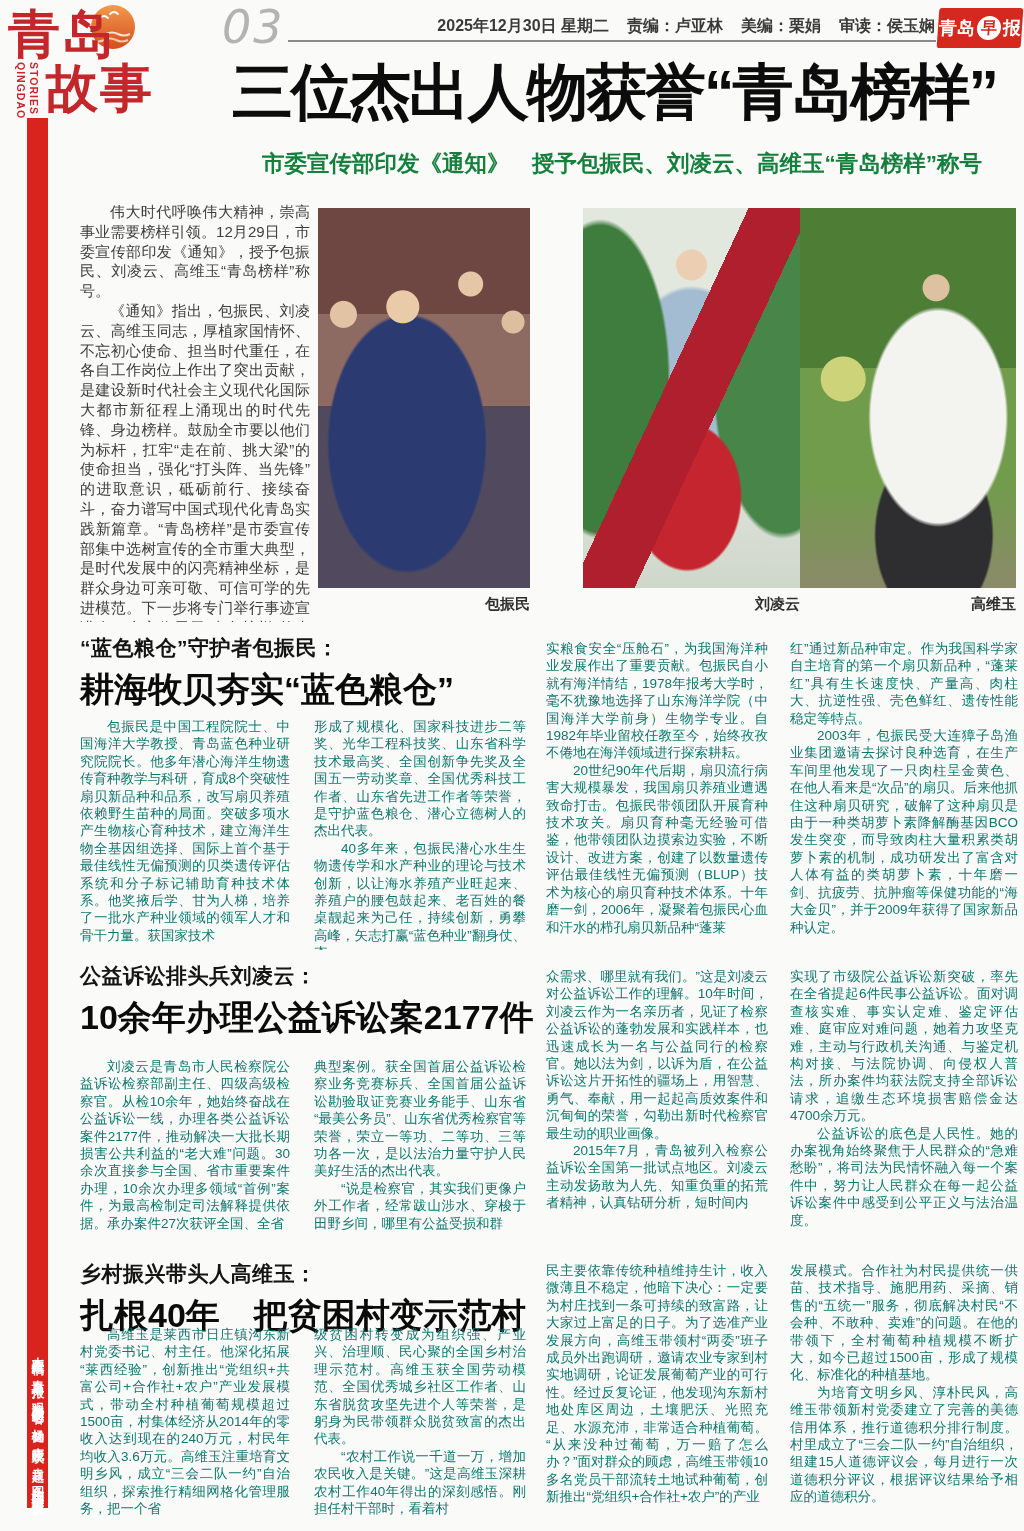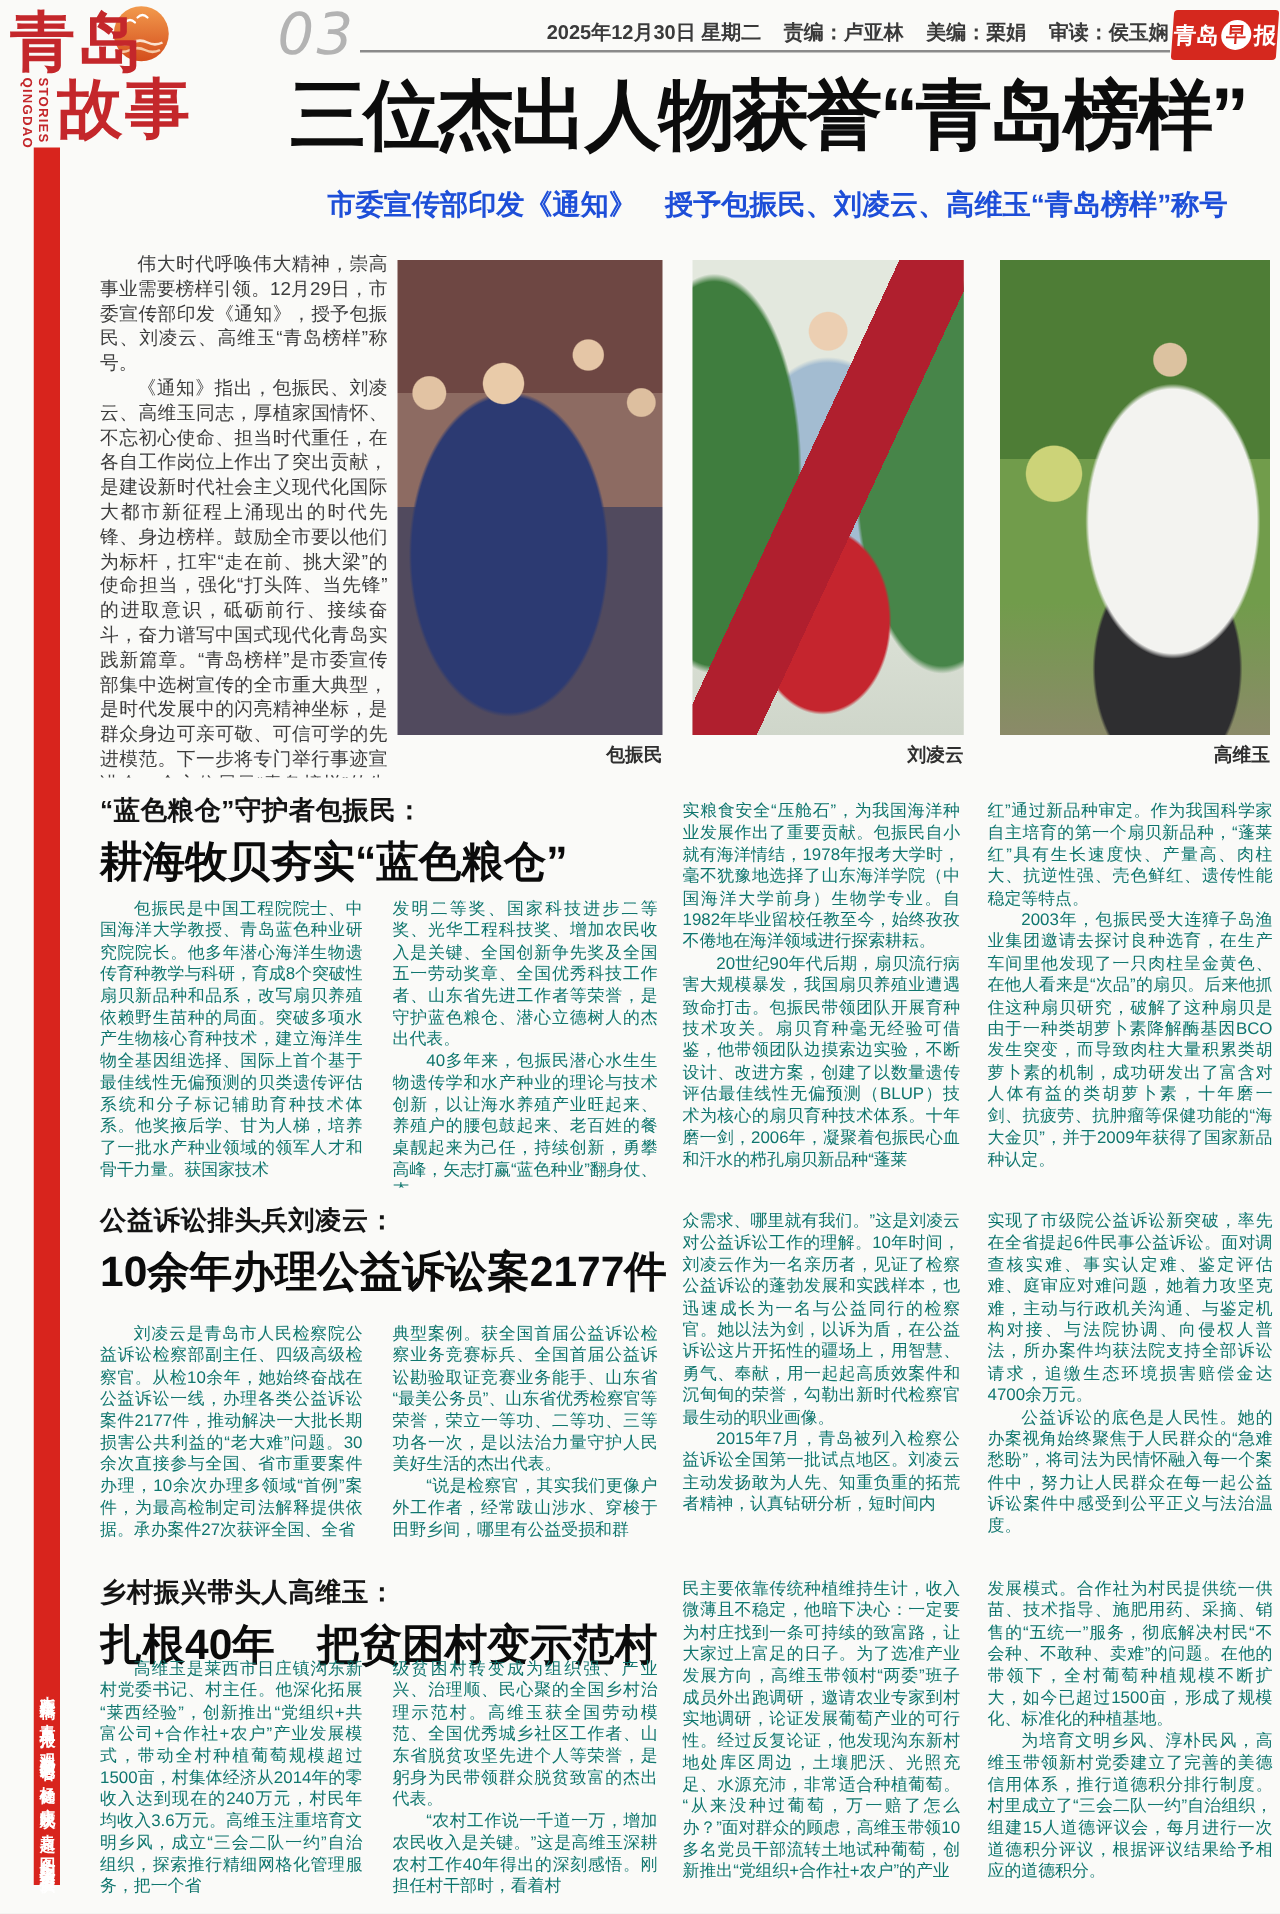--- a/index.html
+++ b/index.html
@@ -28,30 +28,30 @@
   .masthead{position:absolute;left:938px;top:8px;width:84px;height:40px;background:#d5281e;border-radius:3px;
     display:flex;align-items:center;justify-content:center;gap:2px;transform:skewX(-4deg);}
   .masthead .mh-txt{color:#fff;font-size:18px;font-weight:900;letter-spacing:0px;}
   .masthead .mh-circle{width:24px;height:24px;border-radius:50%;background:#fff;color:#d5281e;
     font-size:16px;font-weight:900;display:flex;align-items:center;justify-content:center;}
 
   
   .main-headline{position:absolute;left:232px;top:54px;width:790px;font-size:61px;line-height:1.25;
     font-weight:700;color:#0c0c0c;letter-spacing:-2px;white-space:nowrap;}
   .sub-headline{position:absolute;left:262px;top:148px;width:745px;font-size:22.5px;font-weight:bold;
-    color:#1d4ed8;white-space:nowrap;}
+    color:#15803d;white-space:nowrap;}
 
   
   .intro{position:absolute;left:80px;top:202px;width:230px;height:420px;overflow:hidden;
     font-size:15px;line-height:19.8px;color:#3d3d3d;text-align:justify;}
   .intro p{margin:0;text-indent:2em;}
 
   
   .photo-wrap{position:absolute;top:208px;}
-  .pw1{left:318px;width:212px;} .pw2{left:554px;width:217px;} .pw3{left:800px;width:216px;}
+  .pw1{left:318px;width:212px;} .pw2{left:583px;width:217px;} .pw3{left:800px;width:216px;}
   .photo-img{width:100%;height:380px;}
   .ph1{background:
     radial-gradient(circle at 40% 26%, #e9cba9 0 16px, rgba(0,0,0,0) 17px),
     radial-gradient(circle at 72% 20%, #e5c6a6 0 12px, rgba(0,0,0,0) 13px),
     radial-gradient(circle at 12% 28%, #e2c3a3 0 13px, rgba(0,0,0,0) 14px),
     radial-gradient(circle at 92% 30%, #ddbf9f 0 11px, rgba(0,0,0,0) 12px),
     radial-gradient(ellipse 80px 130px at 42% 62%, #2c3a72 0 97%, rgba(0,0,0,0) 100%),
     linear-gradient(180deg,#6e4743 0 28%,#8d6b62 28% 52%,#514a5e 52% 100%);}
   .ph2{background:
     radial-gradient(circle at 50% 15%, #eccfb2 0 15px, rgba(0,0,0,0) 16px),
@@ -148,21 +148,21 @@
 
   <div class="section sec1">
     <div class="sec-head">
       <p class="kicker">“蓝色粮仓”守护者包振民：</p>
       <p class="sec-headline">耕海牧贝夯实“蓝色粮仓”</p>
     </div>
     <div class="bcol c1">
       <p class="p-ind">包振民是中国工程院院士、中国海洋大学教授、青岛蓝色种业研究院院长。他多年潜心海洋生物遗传育种教学与科研，育成8个突破性扇贝新品种和品系，改写扇贝养殖依赖野生苗种的局面。突破多项水产生物核心育种技术，建立海洋生物全基因组选择、国际上首个基于最佳线性无偏预测的贝类遗传评估系统和分子标记辅助育种技术体系。他奖掖后学、甘为人梯，培养了一批水产种业领域的领军人才和骨干力量。获国家技术</p>
     </div>
     <div class="bcol c2">
-      <p>发明二等奖、国家科技进步二等奖、光华工程科技奖、增加农民收入是关键、全国创新争先奖及全国五一劳动奖章、全国优秀科技工作者、山东省先进工作者等荣誉，是守护蓝色粮仓、潜心立德树人的杰出代表。</p>
+      <p>形成了规模化、国家科技进步二等奖、光华工程科技奖、山东省科学技术最高奖、全国创新争先奖及全国五一劳动奖章、全国优秀科技工作者、山东省先进工作者等荣誉，是守护蓝色粮仓、潜心立德树人的杰出代表。</p>
       <p class="p-ind">40多年来，包振民潜心水生生物遗传学和水产种业的理论与技术创新，以让海水养殖产业旺起来、养殖户的腰包鼓起来、老百姓的餐桌靓起来为己任，持续创新，勇攀高峰，矢志打赢“蓝色种业”翻身仗、夯</p>
     </div>
     <div class="bcol c3">
       <p>实粮食安全“压舱石”，为我国海洋种业发展作出了重要贡献。包振民自小就有海洋情结，1978年报考大学时，毫不犹豫地选择了山东海洋学院（中国海洋大学前身）生物学专业。自1982年毕业留校任教至今，始终孜孜不倦地在海洋领域进行探索耕耘。</p>
       <p class="p-ind">20世纪90年代后期，扇贝流行病害大规模暴发，我国扇贝养殖业遭遇致命打击。包振民带领团队开展育种技术攻关。扇贝育种毫无经验可借鉴，他带领团队边摸索边实验，不断设计、改进方案，创建了以数量遗传评估最佳线性无偏预测（BLUP）技术为核心的扇贝育种技术体系。十年磨一剑，2006年，凝聚着包振民心血和汗水的栉孔扇贝新品种“蓬莱</p>
     </div>
     <div class="bcol c4">
       <p>红”通过新品种审定。作为我国科学家自主培育的第一个扇贝新品种，“蓬莱红”具有生长速度快、产量高、肉柱大、抗逆性强、壳色鲜红、遗传性能稳定等特点。</p>
       <p class="p-ind">2003年，包振民受大连獐子岛渔业集团邀请去探讨良种选育，在生产车间里他发现了一只肉柱呈金黄色、在他人看来是“次品”的扇贝。后来他抓住这种扇贝研究，破解了这种扇贝是由于一种类胡萝卜素降解酶基因BCO发生突变，而导致肉柱大量积累类胡萝卜素的机制，成功研发出了富含对人体有益的类胡萝卜素，十年磨一剑、抗疲劳、抗肿瘤等保健功能的“海大金贝”，并于2009年获得了国家新品种认定。</p>
     </div>

